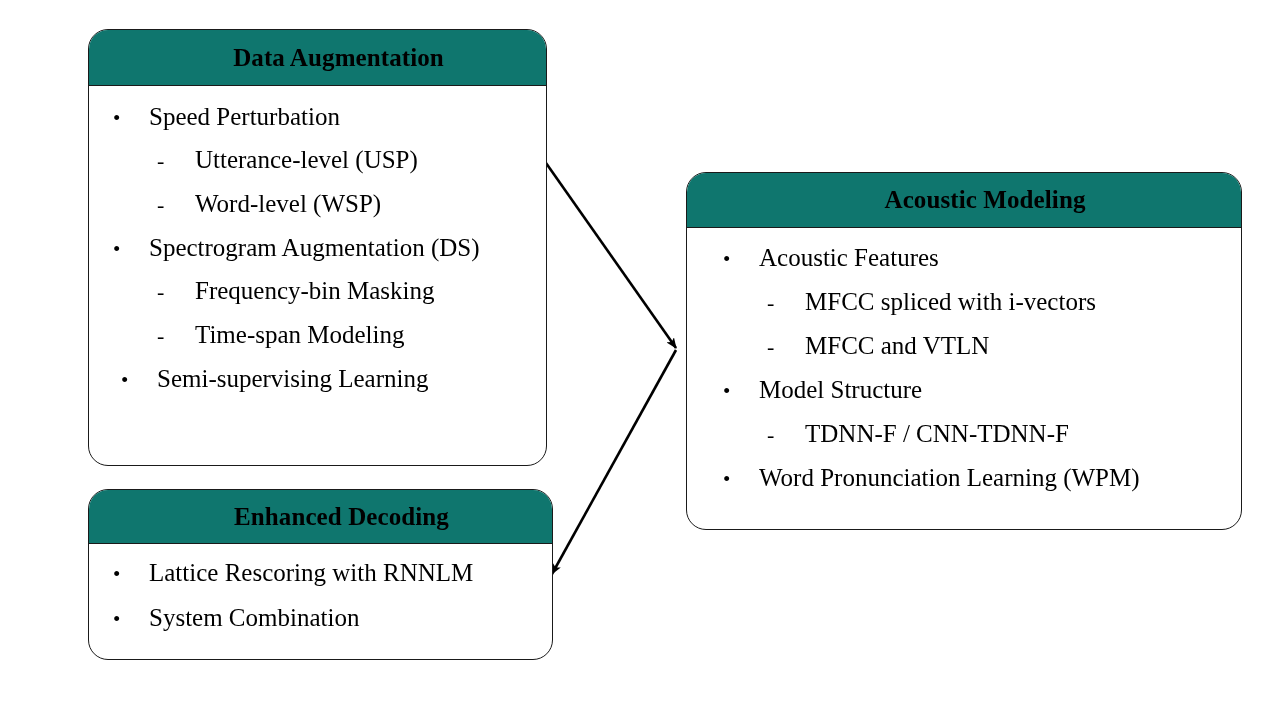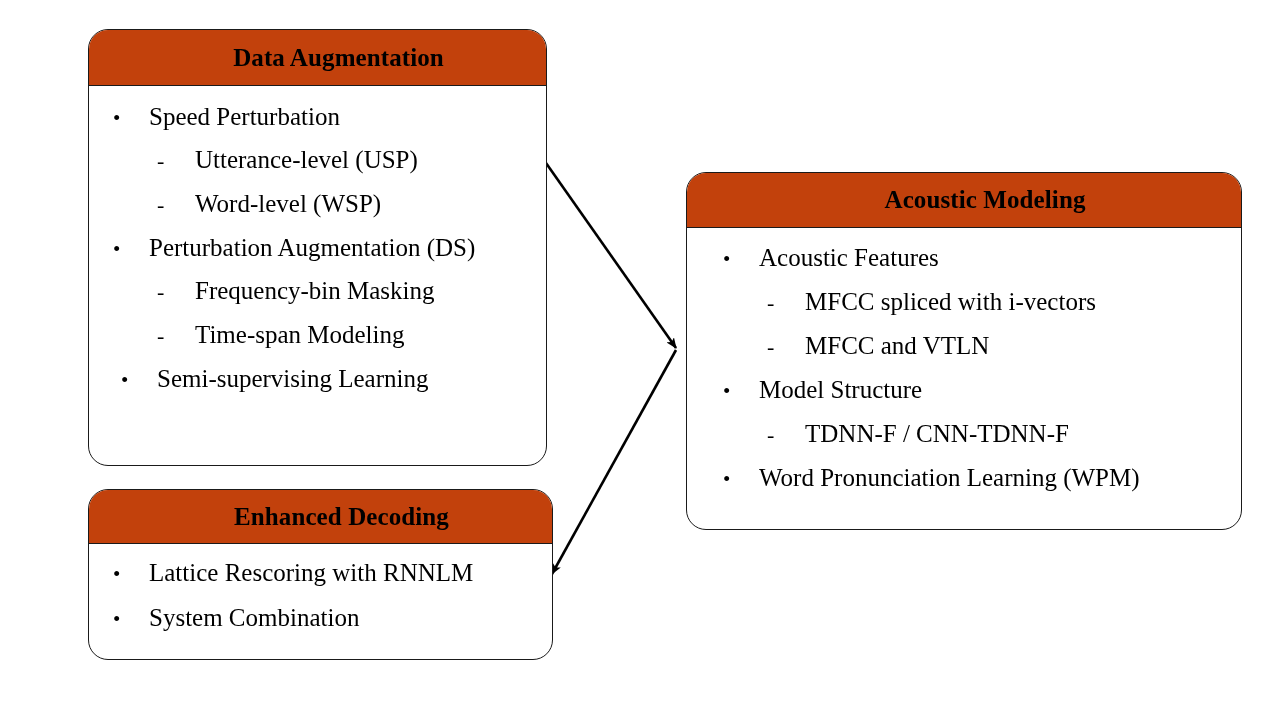--- a/index.html
+++ b/index.html
@@ -36,21 +36,21 @@
     box-sizing: border-box;
     border: 1.6px solid #1a1a1a;
     border-radius: 20px;
     background: #ffffff;
     overflow: hidden;
   }
 
   .box-header {
     box-sizing: border-box;
     width: 100%;
-    background: #c2410c;
+    background: #0f766e;
     border-bottom: 1.6px solid #1a1a1a;
     display: flex;
     align-items: center;
     justify-content: center;
     font-weight: bold;
     letter-spacing: 0.1px;
     padding-left: 42px;
   }
 
   .box-body {
@@ -184,21 +184,21 @@
         <span class="text">Utterance-level (USP)</span>
       </div>
 
       <div class="item lvl2">
         <span class="marker">-</span>
         <span class="text">Word-level (WSP)</span>
       </div>
 
       <div class="item lvl1">
         <span class="marker">•</span>
-        <span class="text">Perturbation Augmentation (DS)</span>
+        <span class="text">Spectrogram Augmentation (DS)</span>
       </div>
 
       <div class="item lvl2">
         <span class="marker">-</span>
         <span class="text">Frequency-bin Masking</span>
       </div>
 
       <div class="item lvl2">
         <span class="marker">-</span>
         <span class="text">Time-span Modeling</span>

